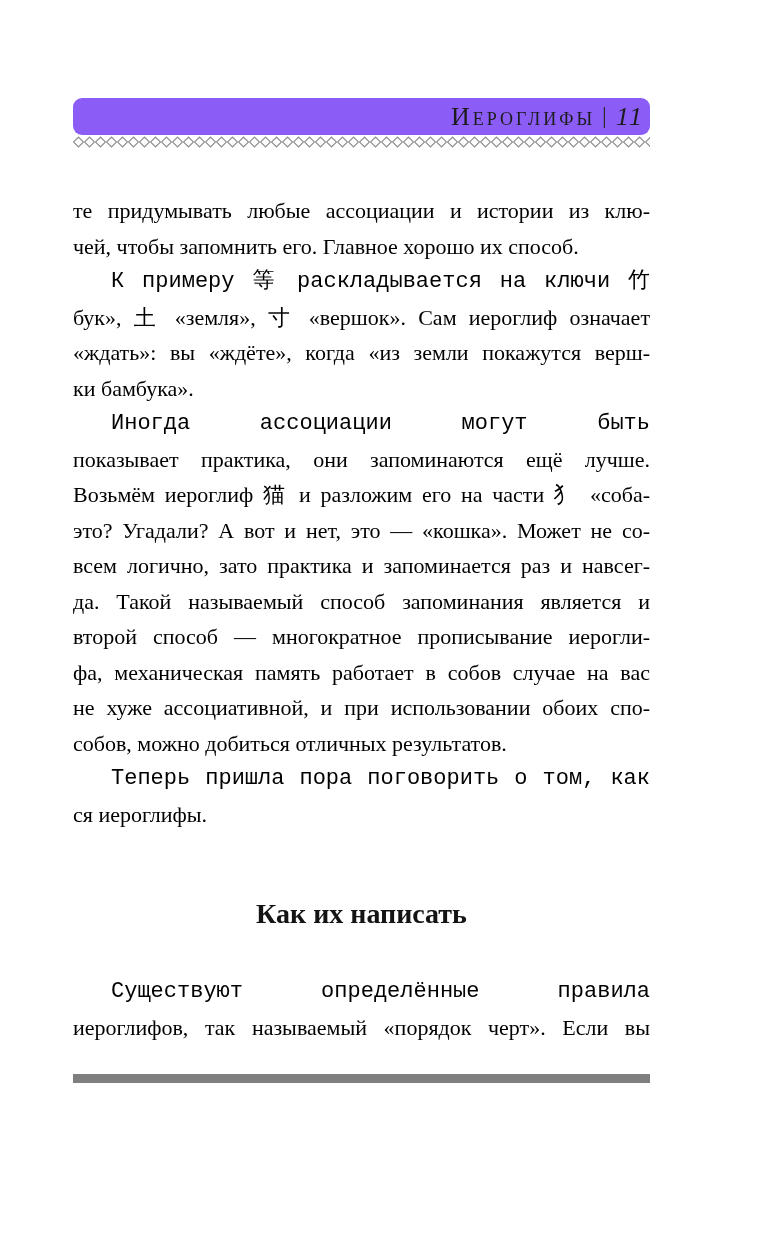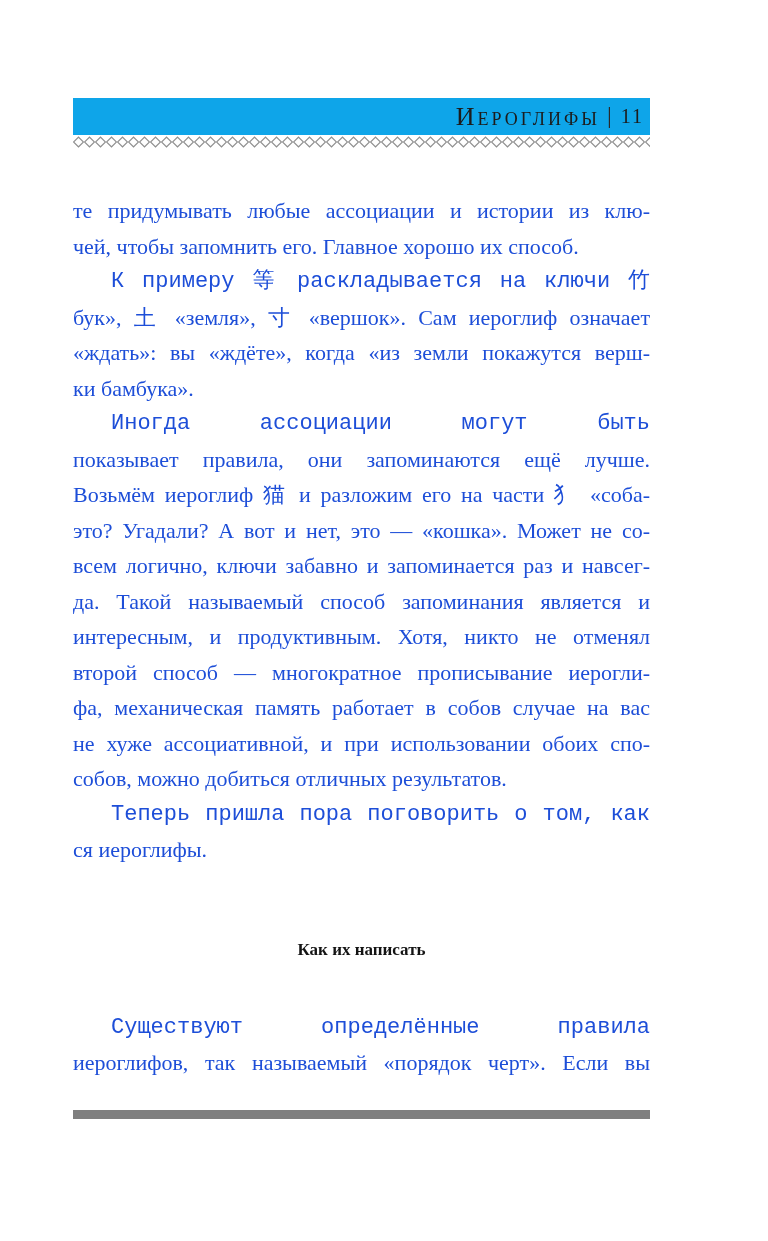--- a/index.html
+++ b/index.html
@@ -17,70 +17,72 @@
   .column {
     position: absolute;
     left: 73px;
     top: 98px;
     width: 577px;
   }
 
   
   .header-band {
     height: 37px;
-    background: #0ea5e9;
+    background: #8b5cf6;
     display: flex;
     align-items: center;
     justify-content: flex-end;
     padding-right: 6px;
+    border-radius: 9px;
   }
   .header-title {
     font-variant: small-caps;
     font-size: 26px;
     letter-spacing: 3px;
     color: #1c1c1c;
     white-space: nowrap;
   }
   .header-sep {
     font-size: 24px;
     font-weight: 400;
     color: #2a2a2a;
     padding: 0 9px 0 7px;
     transform: translateY(-1px);
   }
   .header-page-number {
-    font-size: 20px;
+    font-size: 26px;
     color: #1c1c1c;
     letter-spacing: 2px;
+    font-style: italic;
   }
 
   
   .ornament { display: block; height: 15px; }
 
   
   .body-text { margin-top: 43px; }
   .body-text-2 { margin-top: 42px; }
   .line {
     font-size: 22px;
     line-height: 35.5px;
     height: 35.5px;
     text-align: justify;
     text-align-last: justify;
     white-space: normal;
     overflow: hidden;
-    color: #1d4ed8;
+    color: #000000;
   }
   .line.indent { text-indent: 38px; font-family: Liberation Mono, monospace; }
   .line.last { text-align-last: left; }
 
   
   .section-heading {
     margin-top: 64px;
     text-align: center;
-    font-size: 17px;
+    font-size: 28px;
     font-weight: bold;
     line-height: 36px;
     color: #141414;
   }
 
   
   .bottom-bar {
     margin-top: 29px;
     height: 9px;
     background: #7f7f7f;
@@ -108,26 +110,25 @@
     </svg>
 
     <div class="body-text">
       <div class="line">те придумывать любые ассоциации и истории из клю-</div>
       <div class="line last">чей, чтобы запомнить его. Главное хорошо их способ.</div>
       <div class="line indent">К примеру 等 раскладывается на ключи 竹 «бам-</div>
       <div class="line">бук», 土 «земля», 寸 «вершок». Сам иероглиф означает</div>
       <div class="line">«ждать»: вы «ждёте», когда «из земли покажутся верш-</div>
       <div class="line last">ки бамбука».</div>
       <div class="line indent">Иногда ассоциации могут быть нелогичными, но как</div>
-      <div class="line">показывает правила, они запоминаются ещё лучше.</div>
+      <div class="line">показывает практика, они запоминаются ещё лучше.</div>
       <div class="line">Возьмём иероглиф 猫 и разложим его на части 犭 «соба-</div>
       <div class="line">это? Угадали? А вот и нет, это — «кошка». Может не со-</div>
-      <div class="line">всем логично, ключи забавно и запоминается раз и навсег-</div>
+      <div class="line">всем логично, зато практика и запоминается раз и навсег-</div>
       <div class="line">да. Такой называемый способ запоминания является и</div>
-      <div class="line">интересным, и продуктивным. Хотя, никто не отменял</div>
       <div class="line">второй способ — многократное прописывание иерогли-</div>
       <div class="line">фа, механическая память работает в собов случае на вас</div>
       <div class="line">не хуже ассоциативной, и при использовании обоих спо-</div>
       <div class="line last">собов, можно добиться отличных результатов.</div>
       <div class="line indent">Теперь пришла пора поговорить о том, как пишут-</div>
       <div class="line last">ся иероглифы.</div>
     </div>
 
     <div class="section-heading">Как их написать</div>
 

